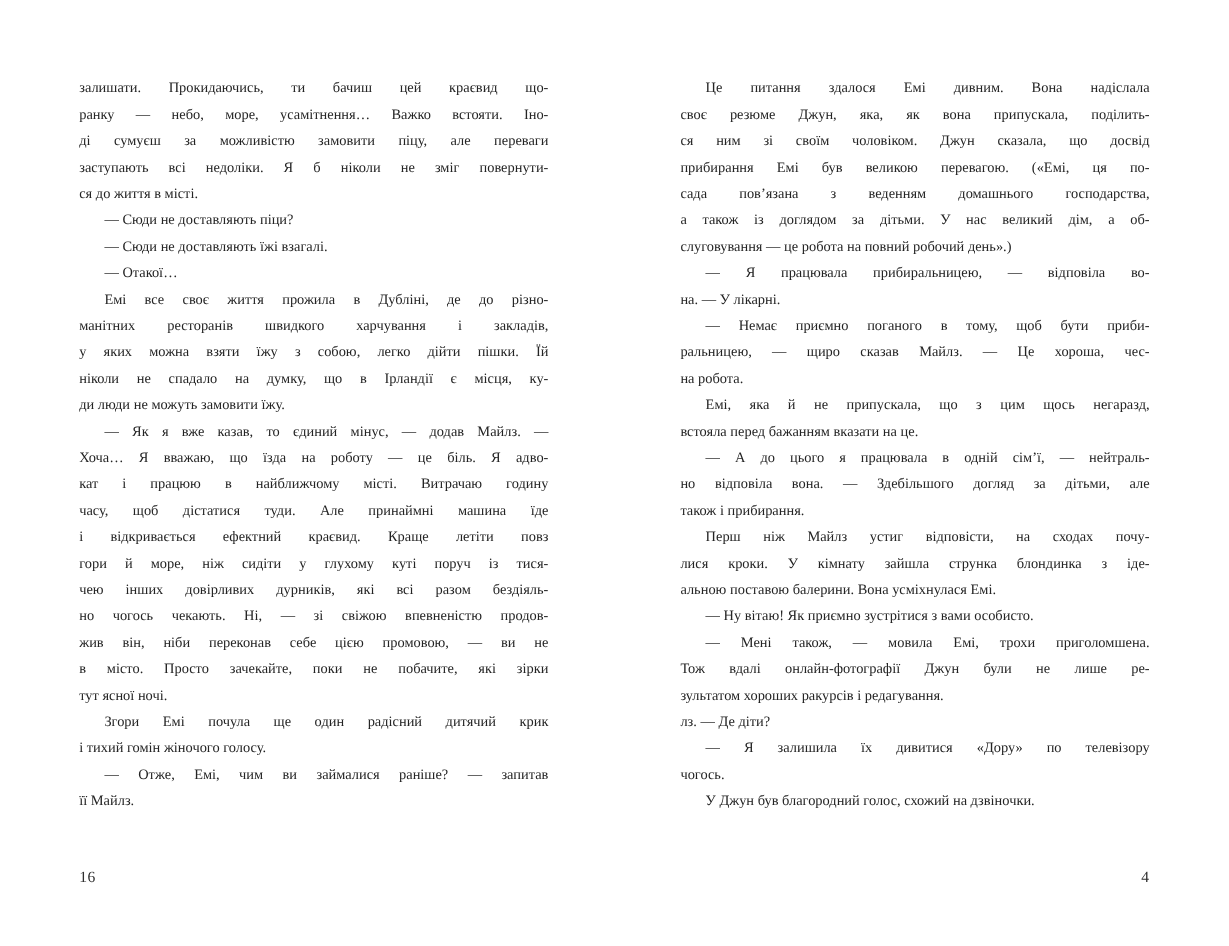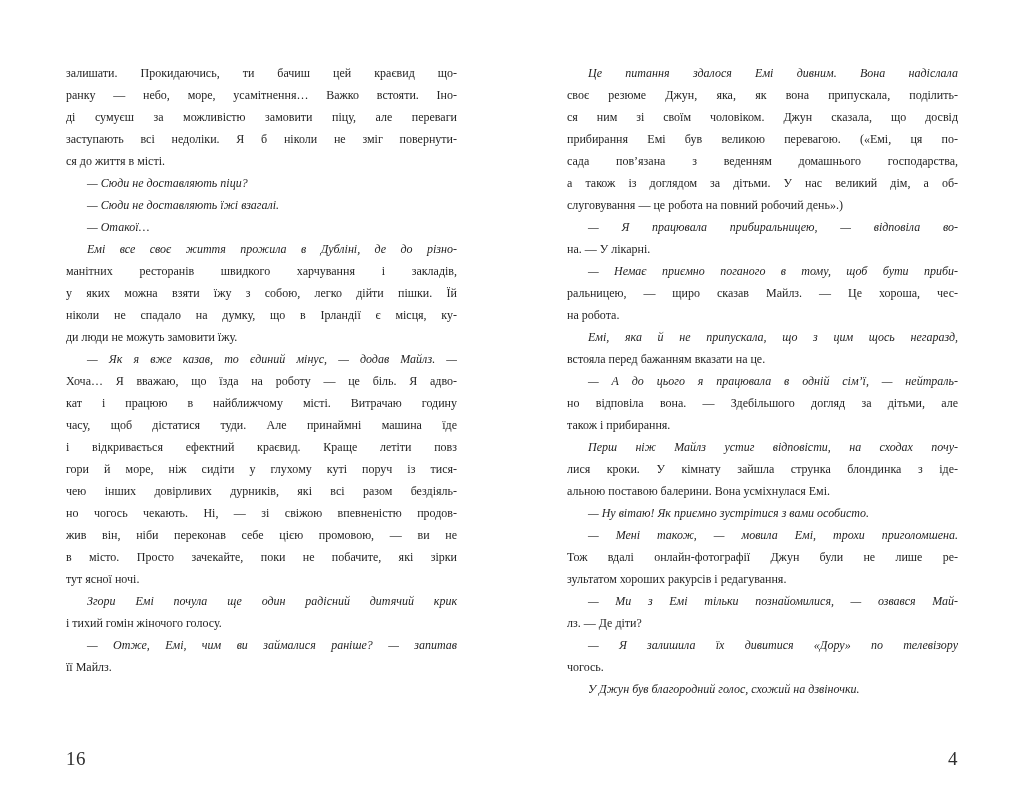--- a/index.html
+++ b/index.html
@@ -30,26 +30,26 @@
   .line {
     height: 22px;
     white-space: normal;
     text-align: left;
   }
   .line.just {
     text-align: justify;
     text-align-last: justify;
     text-justify: inter-word;
   }
-  .line.ind { text-indent: 21px; font-style: italic; }
+  .line.ind { text-indent: 21px; }
   .folio {
     position: absolute;
-    top: 750px;
+    top: 722px;
     width: 391px;
-    font-size: 19px;
+    font-size: 13px;
     line-height: 18px;
     color: #2e2e2e;
     letter-spacing: 0.5px;
   }
   .folio-left  { left: 66px; text-align: left; }
   .folio-right { left: 567px; text-align: right; }
 </style>
 </head>
 <body>
 
@@ -102,21 +102,20 @@
       <div class="line ind just">— А до цього я працювала в одній сім’ї, — нейтраль-</div>
       <div class="line just">но відповіла вона. — Здебільшого догляд за дітьми, але</div>
       <div class="line">також і прибирання.</div>
       <div class="line ind just">Перш ніж Майлз устиг відповісти, на сходах почу-</div>
       <div class="line just">лися кроки. У кімнату зайшла струнка блондинка з іде-</div>
       <div class="line">альною поставою балерини. Вона усміхнулася Емі.</div>
       <div class="line ind">— Ну вітаю! Як приємно зустрітися з вами особисто.</div>
       <div class="line ind just">— Мені також, — мовила Емі, трохи приголомшена.</div>
       <div class="line just">Тож вдалі онлайн-фотографії Джун були не лише ре-</div>
       <div class="line">зультатом хороших ракурсів і редагування.</div>
-      <div class="line ind just">— Ми з Емі тільки познайомилися, — озвався Май-</div>
       <div class="line">лз. — Де діти?</div>
       <div class="line ind just">— Я залишила їх дивитися «Дору» по телевізору</div>
       <div class="line">чогось.</div>
       <div class="line ind">У Джун був благородний голос, схожий на дзвіночки.</div>
     </div>
   <div class="folio folio-left">16</div>
   <div class="folio folio-right">4</div>
 </div>
 
 </body></html>

